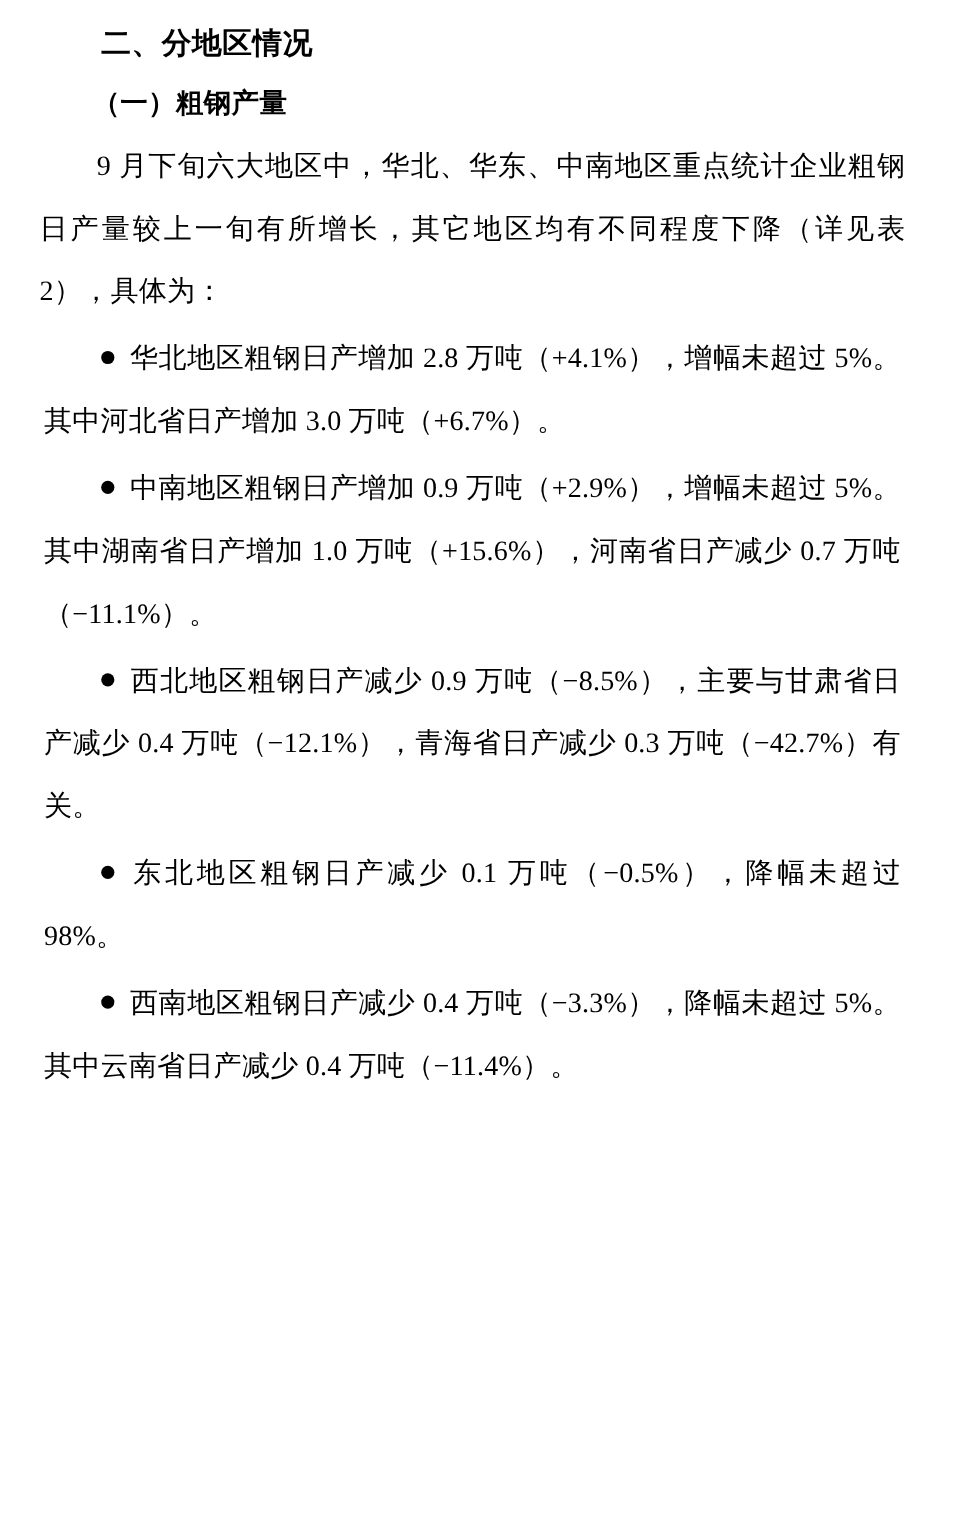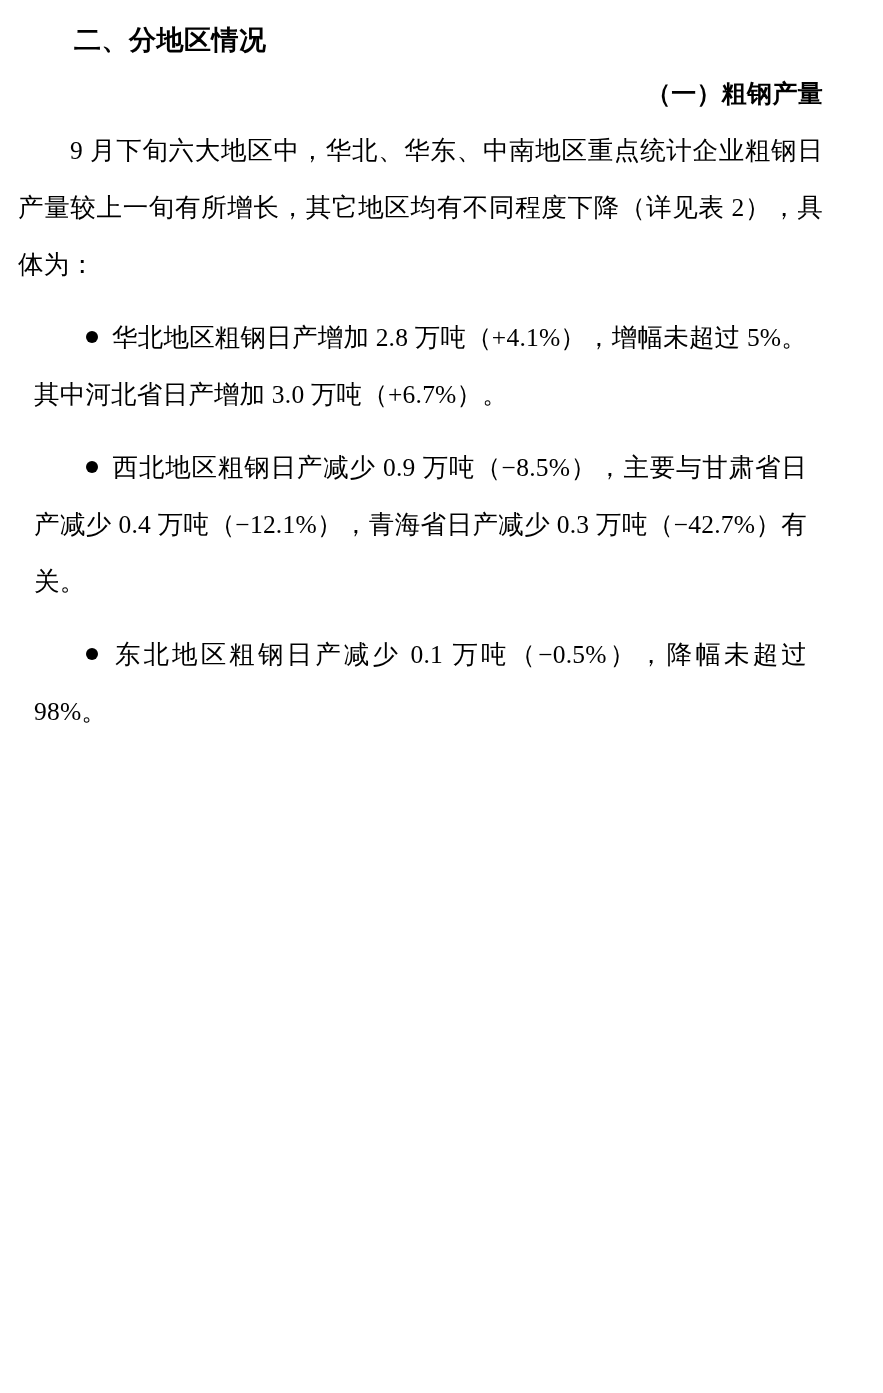--- a/index.html
+++ b/index.html
@@ -11,57 +11,56 @@
     width: 883px;
     min-height: 1393px;
     font-family: "Liberation Serif", "DejaVu Serif", serif;
     color: #000000;
     -webkit-font-smoothing: antialiased;
   }
   .page {
     width: 857px;
     min-height: 1393px;
     box-sizing: border-box;
-    padding: 14px 34px 20px 18px;
+    padding: 14px 34px 20px 36px;
     position: relative;
   }
   .h2 {
     font-family: "DejaVu Sans", "Liberation Sans", sans-serif;
     font-weight: bold;
     font-size: 27px;
     line-height: 1.5;
     letter-spacing: 0.5px;
     margin: 6px 0 8px 0;
     padding-left: 56px;
   }
   .h3 {
     font-family: "DejaVu Sans", "Liberation Sans", sans-serif;
     font-weight: bold;
     font-size: 25px;
     line-height: 1.5;
     letter-spacing: 0.3px;
     margin: 14px 0 10px 0;
     padding-left: 48px;
-    text-align: right;
   }
   .para {
     font-size: 25.5px;
     line-height: 57px;
     text-align: justify;
     text-justify: inter-ideograph;
     margin: 0 0 0 0;
     text-indent: 52px;
     letter-spacing: 0.2px;
   }
   .bullet-para {
     font-size: 25.5px;
     line-height: 57px;
     text-align: justify;
     text-justify: inter-ideograph;
-    margin: 16px;
+    margin: 4px;
     text-indent: 52px;
     letter-spacing: 0.2px;
   }
   .dot {
     display: inline-block;
     width: 12px;
     height: 12px;
     border-radius: 50%;
     background: #000;
     vertical-align: 3px;
@@ -75,19 +74,21 @@
 
   <h2 class="h2">二、分地区情况</h2>
 
   <h3 class="h3">（一）粗钢产量</h3>
 
   <p class="para">9 月下旬六大地区中，华北、华东、中南地区重点统计企业粗钢日产量较上一旬有所增长，其它地区均有不同程度下降（详见表 2），具体为：</p>
 
   <p class="bullet-para"><span class="dot"></span><span>华北地区粗钢日产增加 2.8 万吨（+4.1%），增幅未超过 5%。其中河北省日产增加 3.0 万吨（+6.7%）。</span></p>
 
 
+  <p class="bullet-para"><span class="dot"></span><span>中南地区粗钢日产增加 0.9 万吨（+2.9%），增幅未超过 5%。其中湖南省日产增加 1.0 万吨（+15.6%），河南省日产减少 0.7 万吨（−11.1%）。</span></p>
 
   <p class="bullet-para"><span class="dot"></span><span>西北地区粗钢日产减少 0.9 万吨（−8.5%），主要与甘肃省日产减少 0.4 万吨（−12.1%），青海省日产减少 0.3 万吨（−42.7%）有关。</span></p>
 
   <p class="bullet-para"><span class="dot"></span><span>东北地区粗钢日产减少 0.1 万吨（−0.5%），降幅未超过 98%。</span></p>
 
+  <p class="bullet-para"><span class="dot"></span><span>西南地区粗钢日产减少 0.4 万吨（−3.3%），降幅未超过 5%。其中云南省日产减少 0.4 万吨（−11.4%）。</span></p>
 
 </div>
 
 </body></html>

